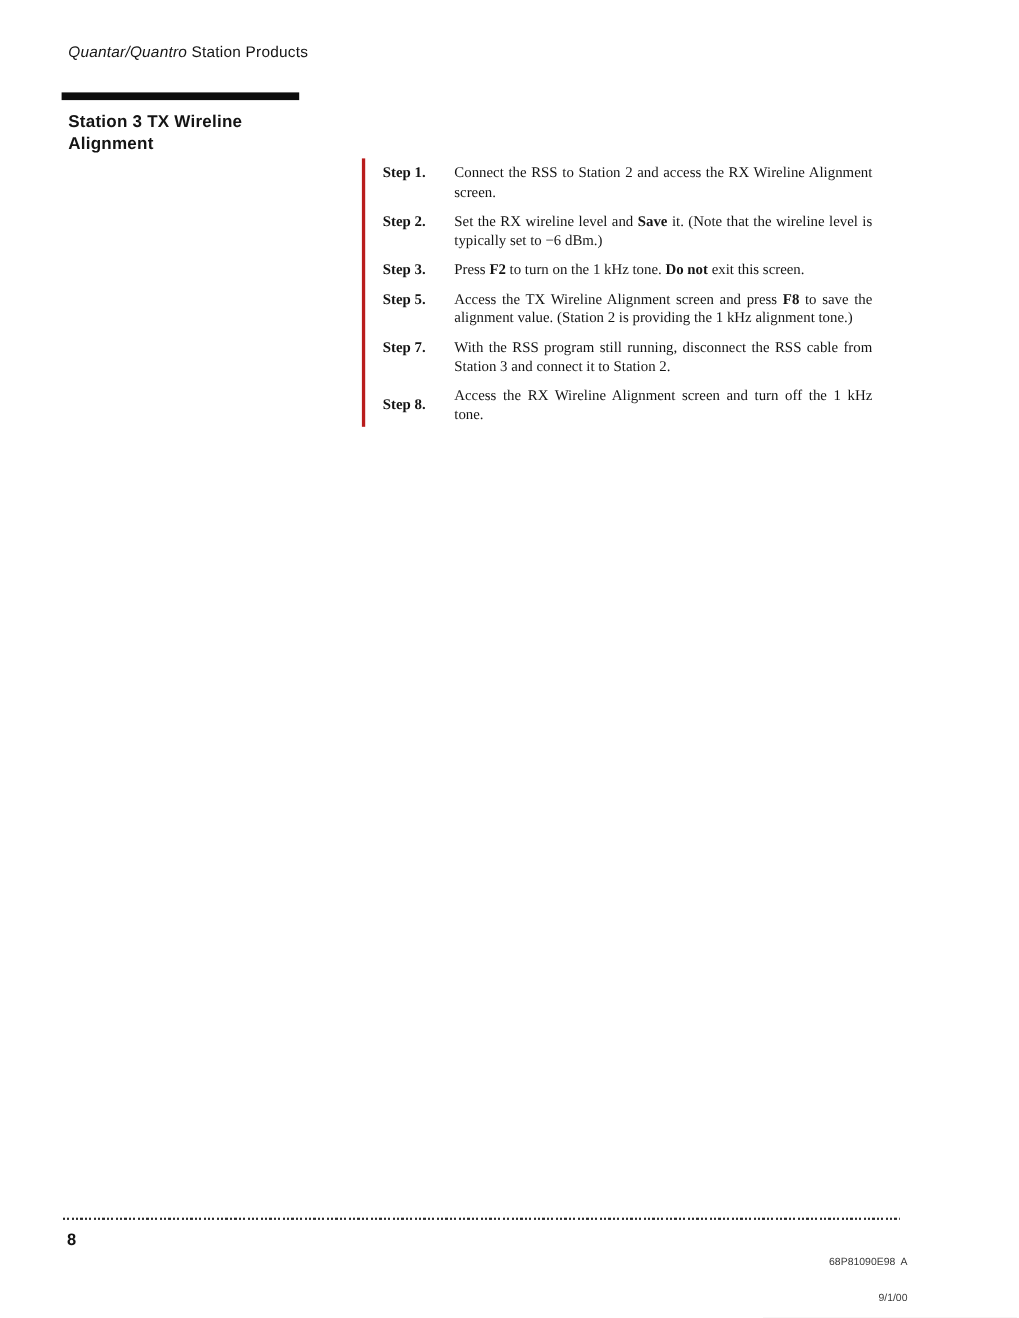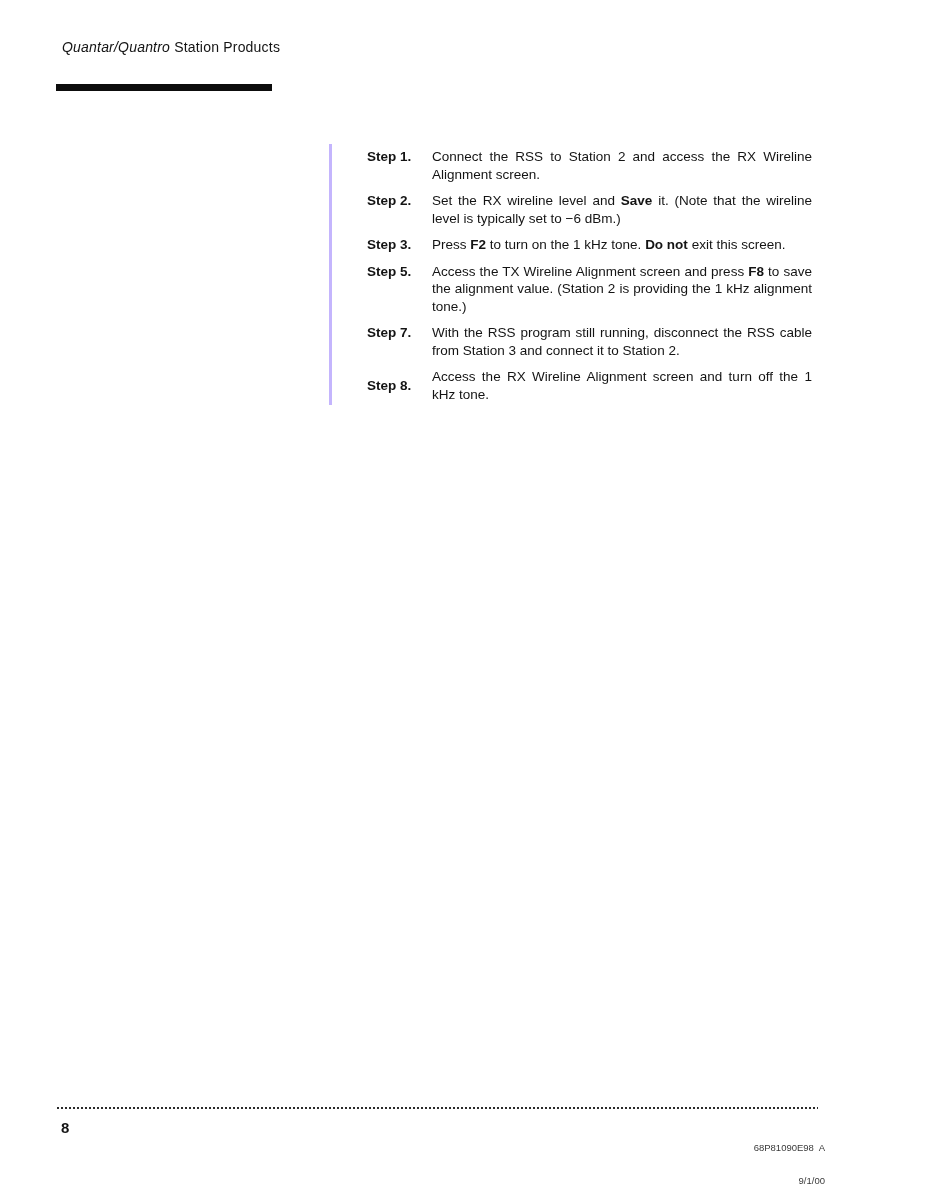--- a/index.html
+++ b/index.html
@@ -46,22 +46,23 @@
     line-height: 19.5px;
     letter-spacing: 0.2px;
   }
 
   
   .steps {
     position: absolute;
     left: 329px;
     top: 144px;
     width: 448px;
-    border-left: 3px solid #c4b5fd;
-    padding: 4px 0 2px 35px;
+    border-left: 3px solid #b91c1c;
+    padding: 4px 0 2px 16px;
+    font-family: Liberation Serif, serif;
   }
   .step-row {
     display: flex;
     margin-bottom: 9px;
   }
   .step-row:last-child { margin-bottom: 0; align-items: center; }
   .step-label {
     flex: 0 0 65px;
     width: 65px;
     font-weight: bold;
@@ -108,20 +109,24 @@
 <body>
 
 <div class="page">
 
   <div class="running-header">
     <span class="italic">Quantar/Quantro</span><span> Station Products</span>
   </div>
 
   <div class="thick-bar"></div>
 
+  <h1 class="section-title">
+    <span>Station 3 TX Wireline</span><br>
+    <span>Alignment</span>
+  </h1>
 
   <div class="steps">
       <div class="step-row">
         <div class="step-label">Step 1.</div>
         <div class="step-text"><span>Connect the RSS to Station 2 and access the RX Wireline Alignment screen.</span></div>
       </div>
       <div class="step-row">
         <div class="step-label">Step 2.</div>
         <div class="step-text"><span>Set the RX wireline level and </span><b>Save</b><span> it.  (Note that the wireline level is typically set to −6 dBm.)</span></div>
       </div>

